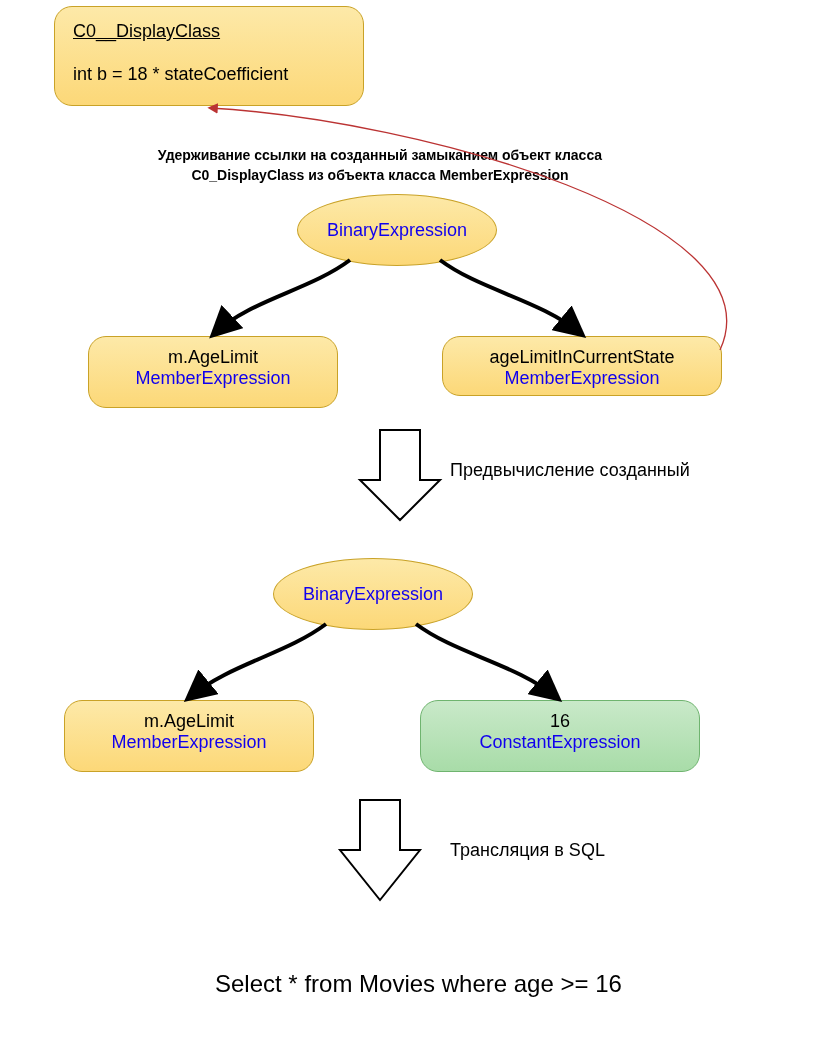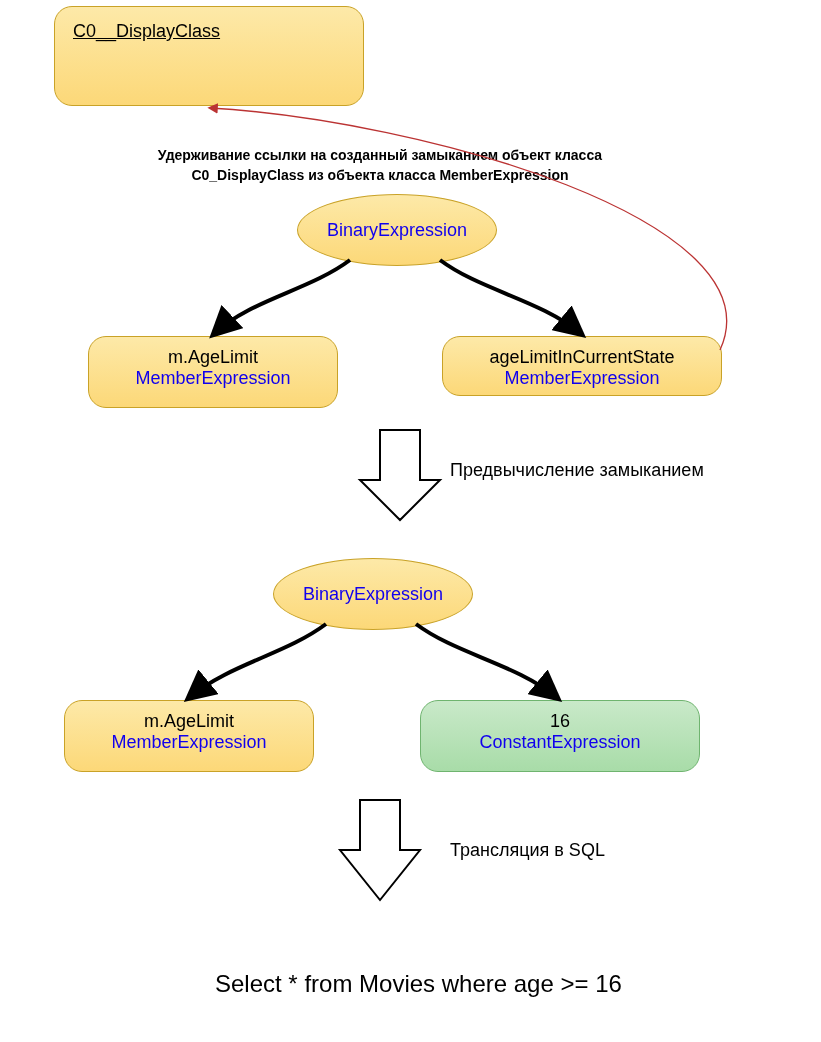--- a/index.html
+++ b/index.html
@@ -70,20 +70,21 @@
     width: 821px;
     height: 1042px;
     pointer-events: none;
   }
 </style>
 </head>
 <body>
 
 <div class="node" style="left:54px; top:6px; width:310px; height:100px; text-align:left; padding:14px 18px;">
   <div class="title-underline">C0__DisplayClass</div>
+  <div class="label-black" style="margin-top:22px;">int b = 18 * stateCoefficient</div>
 </div>
 
 <div class="caption" style="left:100px; top:146px; width:560px;">
   <div>Удерживание ссылки на созданный замыканием объект класса</div>
   <div>C0_DisplayClass из объекта класса MemberExpression</div>
 </div>
 
 <div class="ellipse" style="left:297px; top:194px; width:200px; height:72px;">
   <span class="label-blue">BinaryExpression</span>
 </div>
@@ -91,21 +92,21 @@
 <div class="node" style="left:88px; top:336px; width:250px; height:72px;">
   <div class="label-black">m.AgeLimit</div>
   <div class="label-blue">MemberExpression</div>
 </div>
 
 <div class="node" style="left:442px; top:336px; width:280px; height:60px;">
   <div class="label-black">ageLimitInCurrentState</div>
   <div class="label-blue">MemberExpression</div>
 </div>
 
-<div class="flow-label" style="left:450px; top:460px;">Предвычисление замыканием</div>
+<div class="flow-label" style="left:450px; top:460px;">Предвычисление созданный</div>
 
 <div class="ellipse" style="left:273px; top:558px; width:200px; height:72px;">
   <span class="label-blue">BinaryExpression</span>
 </div>
 
 <div class="node" style="left:64px; top:700px; width:250px; height:72px;">
   <div class="label-black">m.AgeLimit</div>
   <div class="label-blue">MemberExpression</div>
 </div>
 

